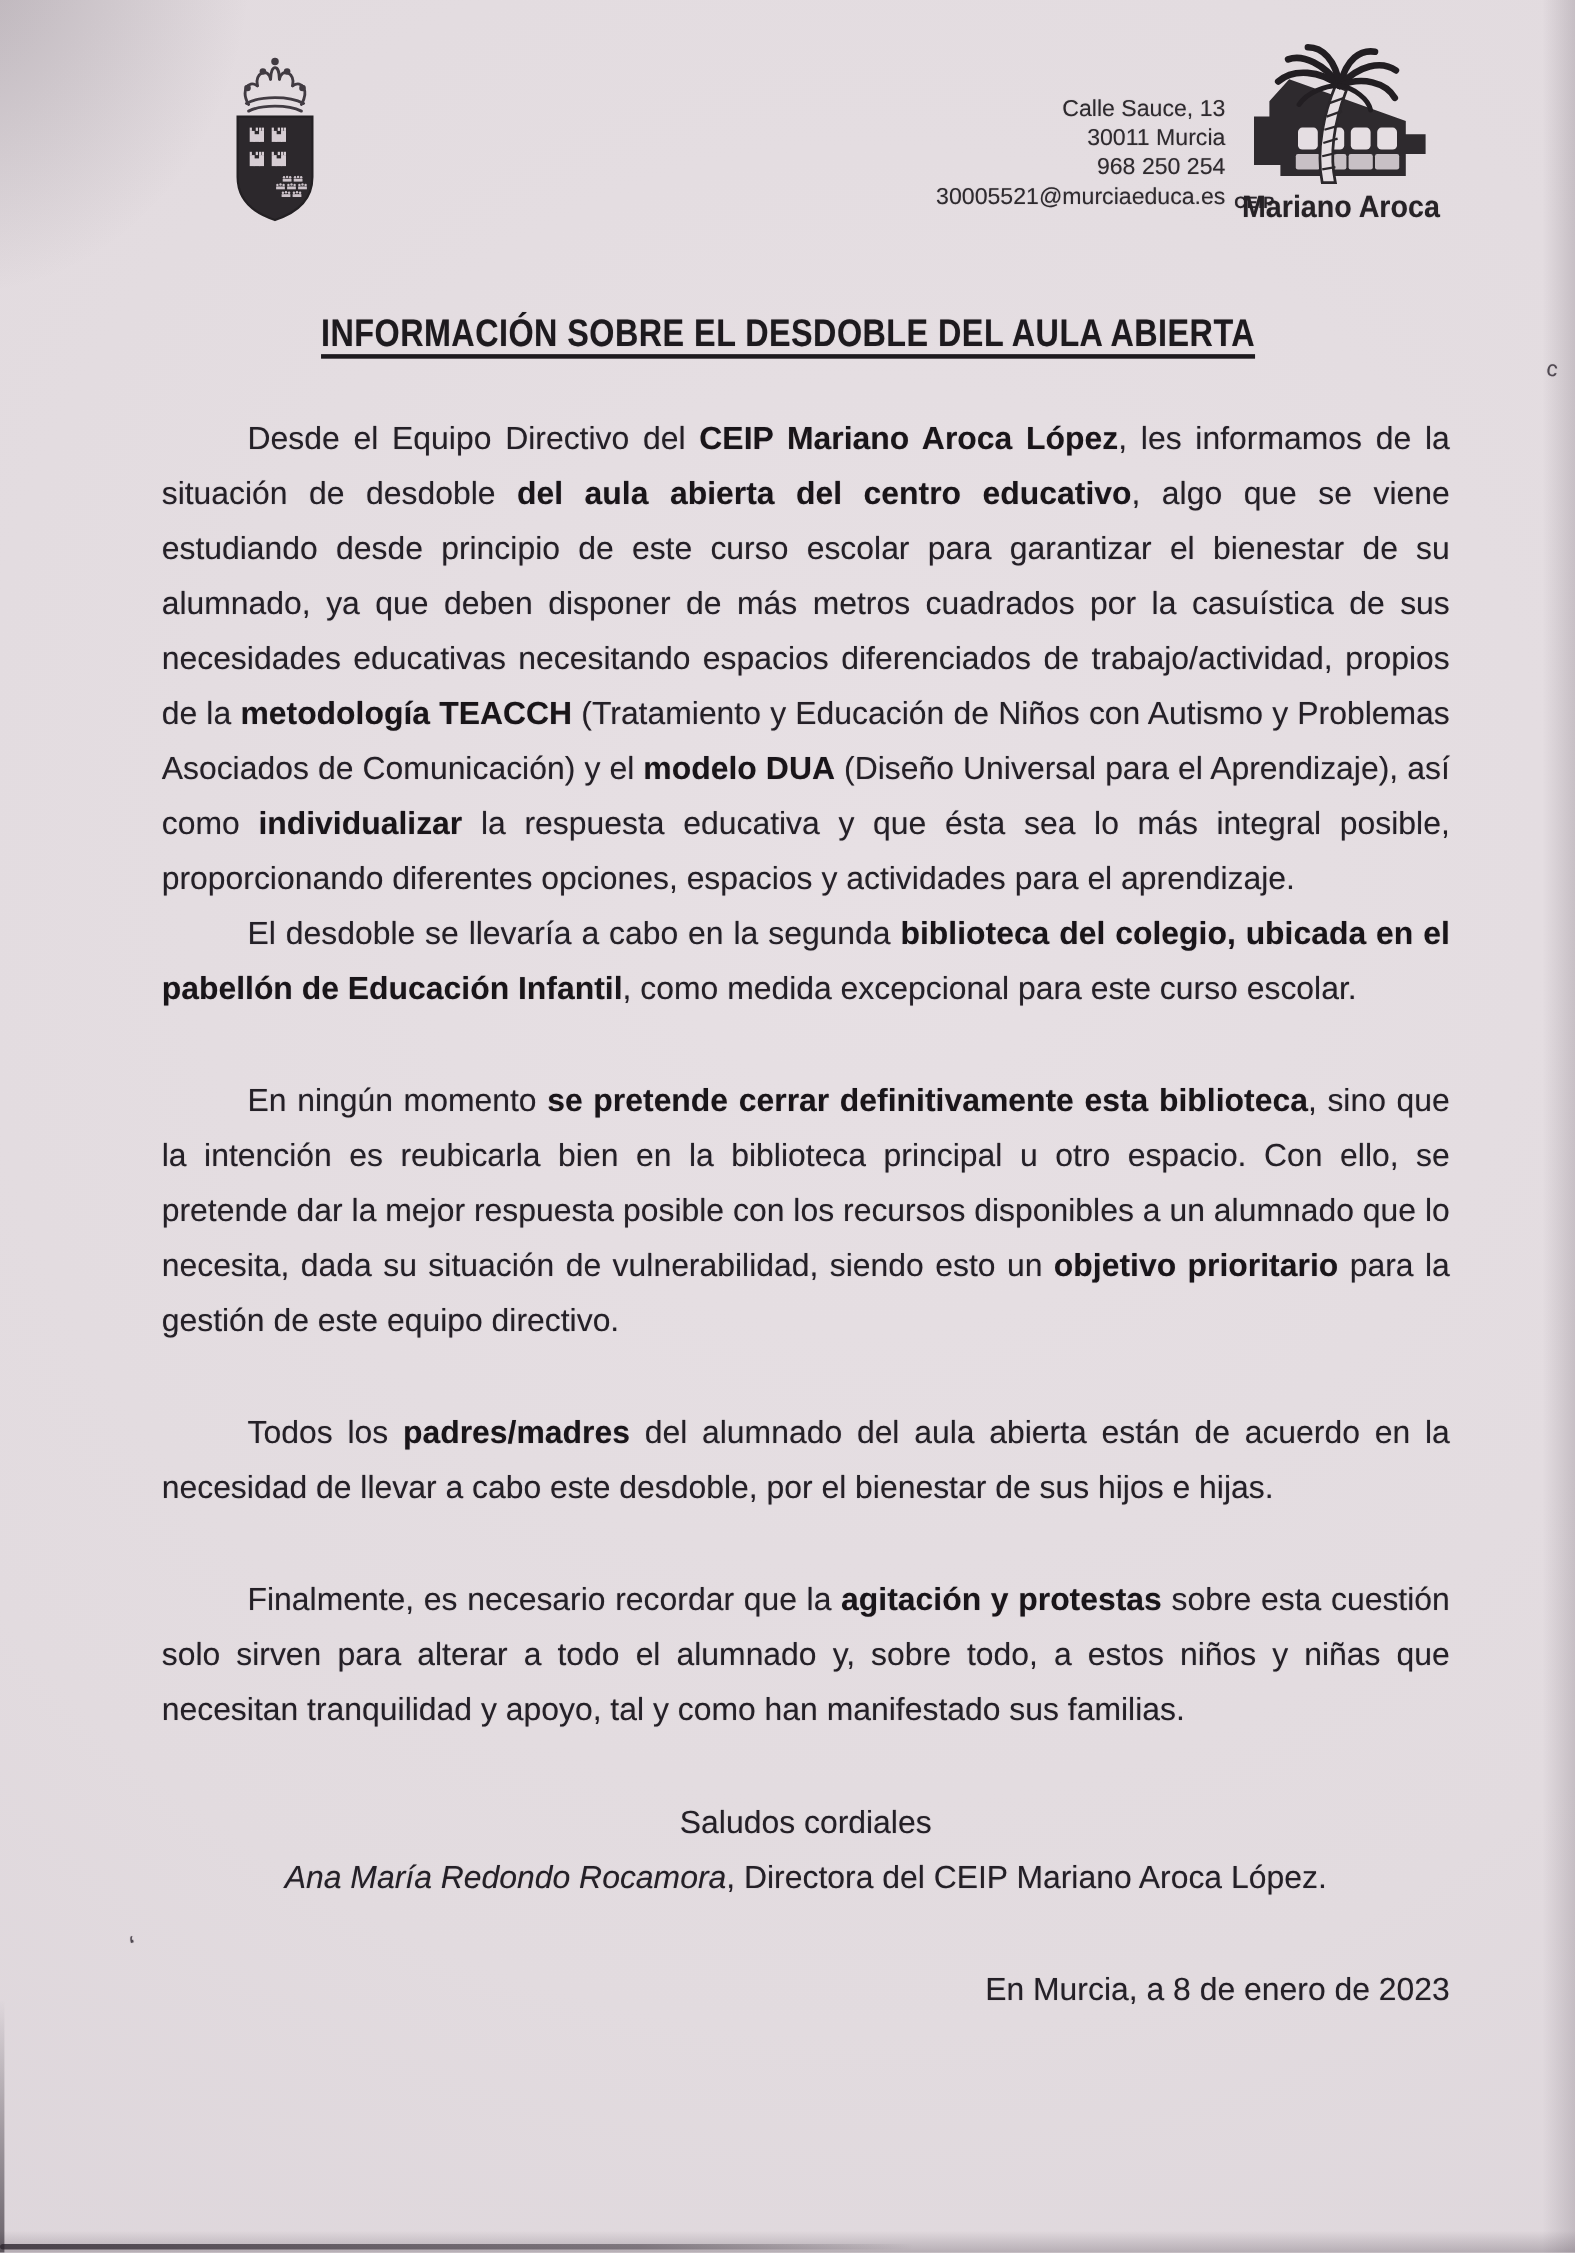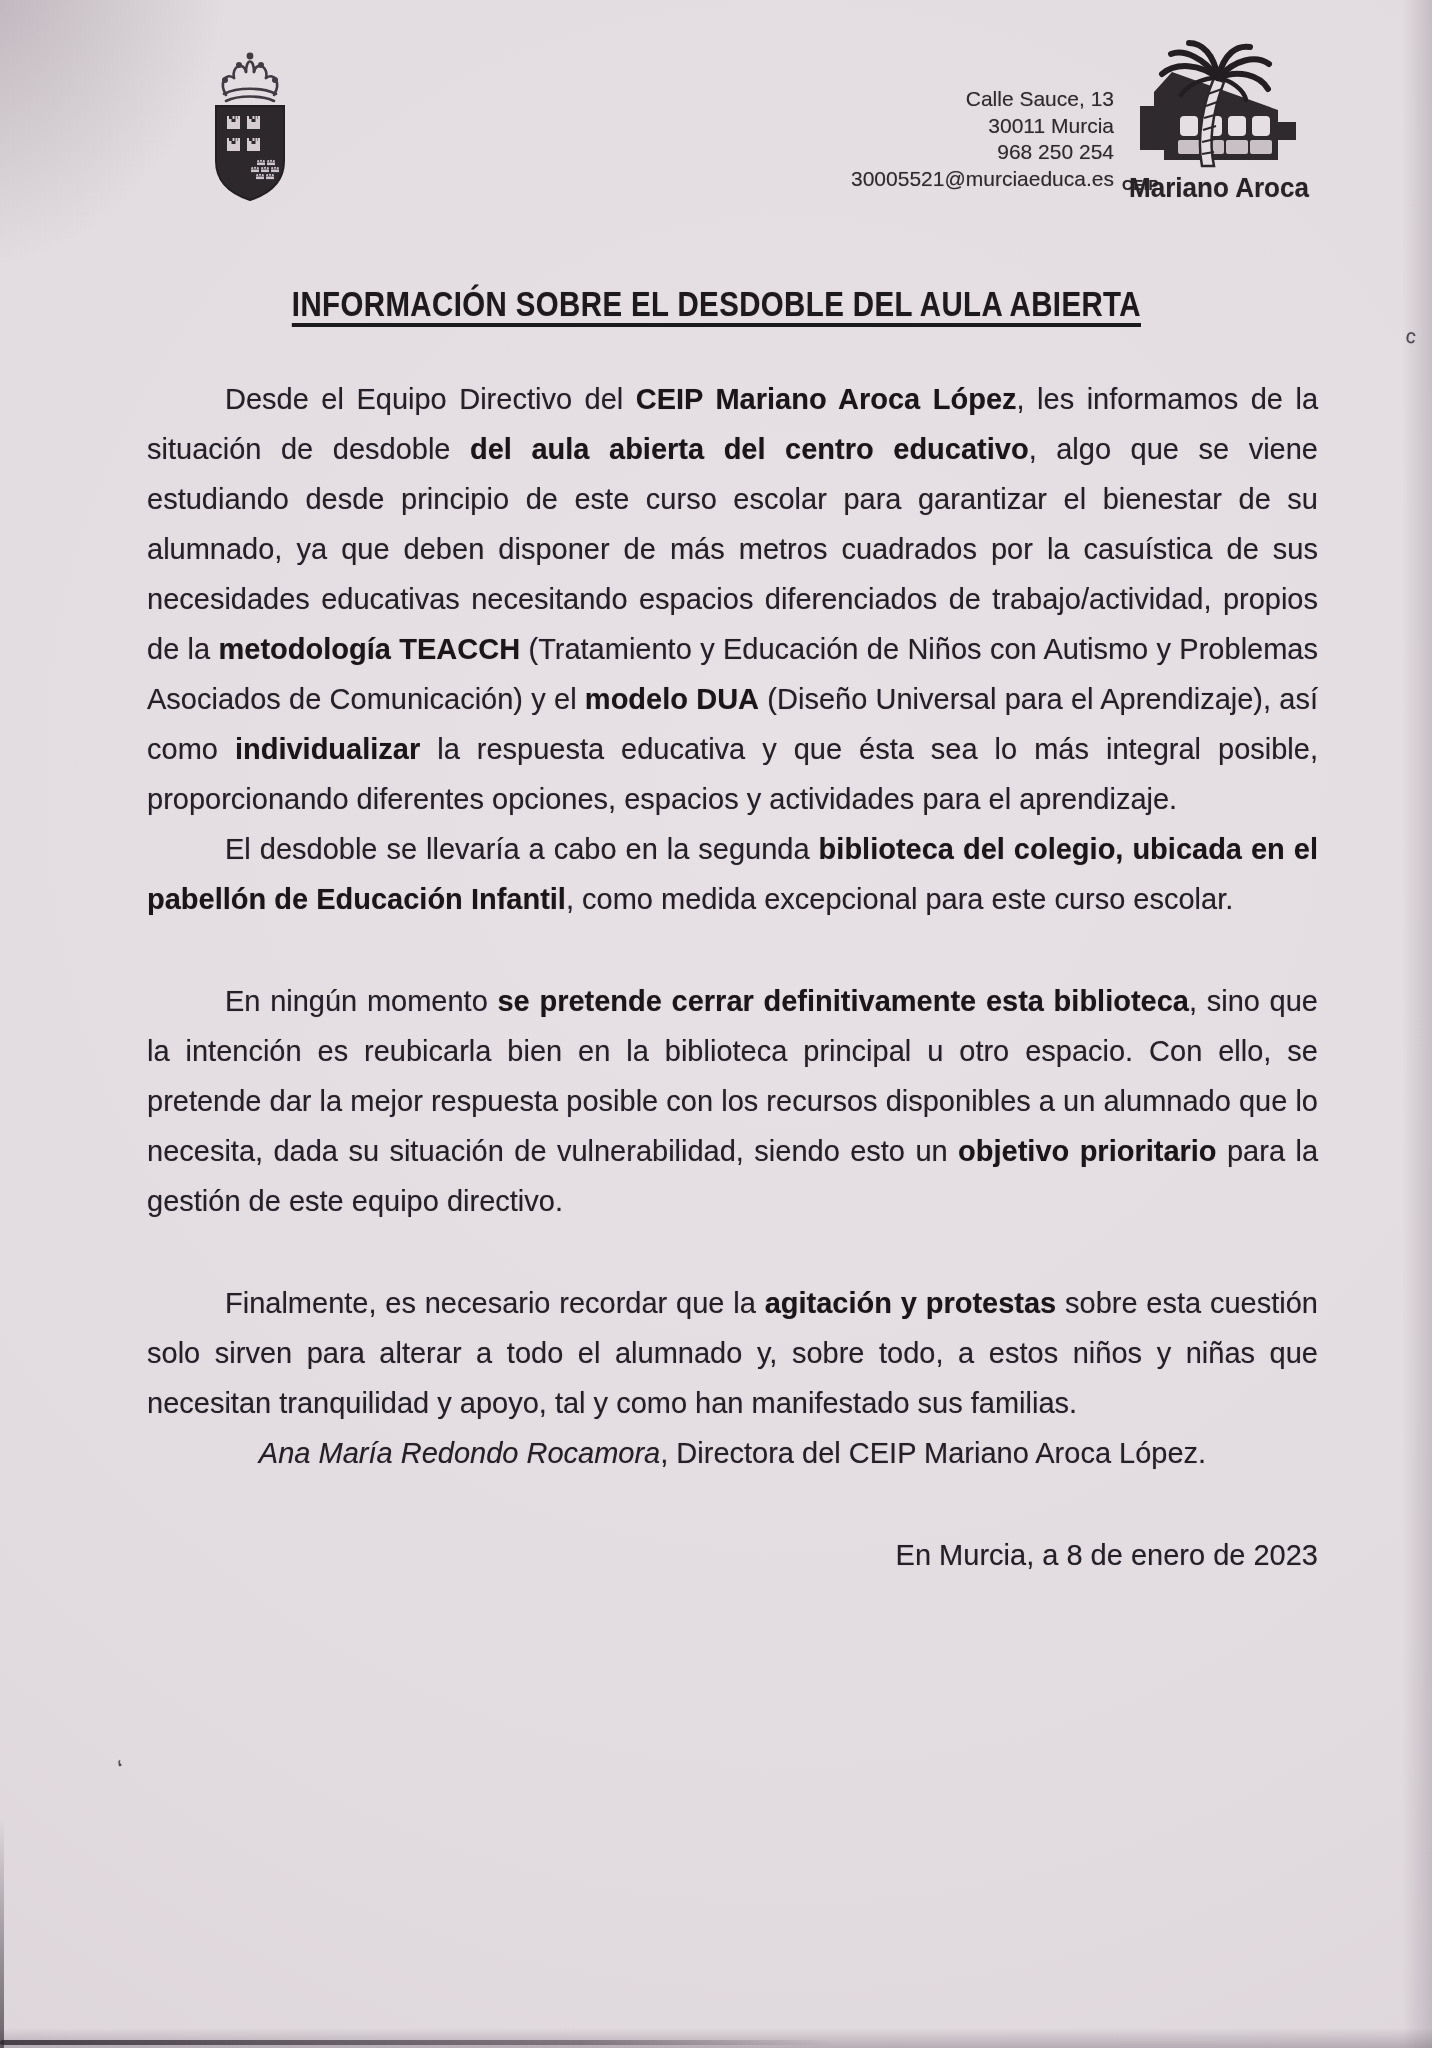--- a/index.html
+++ b/index.html
@@ -178,18 +178,20 @@
       <div class="school-name">Mariano Aroca</div>
     </div>
   </header>
 
   <h1><span class="t">INFORMACIÓN SOBRE EL DESDOBLE DEL AULA ABIERTA</span></h1>
 
   <main>
       <p class="para"><span>Desde el Equipo Directivo del </span><span class="b">CEIP Mariano Aroca López</span><span>, les informamos de la situación de desdoble </span><span class="b">del aula abierta del centro educativo</span><span>, algo que se viene estudiando desde principio de este curso escolar para garantizar el bienestar de su alumnado, ya que deben disponer de más metros cuadrados por la casuística de sus necesidades educativas necesitando espacios diferenciados de trabajo/actividad, propios de la </span><span class="b">metodología TEACCH</span><span> (Tratamiento y Educación de Niños con Autismo y Problemas Asociados de Comunicación) y el </span><span class="b">modelo DUA</span><span> (Diseño Universal para el Aprendizaje), así como </span><span class="b">individualizar</span><span> la respuesta educativa y que ésta sea lo más integral posible, proporcionando diferentes opciones, espacios y actividades para el aprendizaje.</span></p>
       <p class="para"><span>El desdoble se llevaría a cabo en la segunda </span><span class="b">biblioteca del colegio, ubicada en el pabellón de Educación Infantil</span><span>, como medida excepcional para este curso escolar.</span></p>
       <p class="para gap"><span>En ningún momento </span><span class="b">se pretende cerrar definitivamente esta biblioteca</span><span>, sino que la intención es reubicarla bien en la biblioteca principal u otro espacio. Con ello, se pretende dar la mejor respuesta posible con los recursos disponibles a un alumnado que lo necesita, dada su situación de vulnerabilidad, siendo esto un </span><span class="b">objetivo prioritario</span><span> para la gestión de este equipo directivo.</span></p>
+      <p class="para gap"><span>Todos los </span><span class="b">padres/madres</span><span> del alumnado del aula abierta están de acuerdo en la necesidad de llevar a cabo este desdoble, por el bienestar de sus hijos e hijas.</span></p>
       <p class="para gap"><span>Finalmente, es necesario recordar que la </span><span class="b">agitación y protestas</span><span> sobre esta cuestión solo sirven para alterar a todo el alumnado y, sobre todo, a estos niños y niñas que necesitan tranquilidad y apoyo, tal y como han manifestado sus familias.</span></p>
+      <p class="para gap center"><span>Saludos cordiales</span></p>
       <p class="para center"><span class="i">Ana María Redondo Rocamora</span><span>, Directora del CEIP Mariano Aroca López.</span></p>
       <p class="para gap right"><span>En Murcia, a 8 de enero de 2023</span></p>
     </main>
 
 </div>
 
 </body></html>

